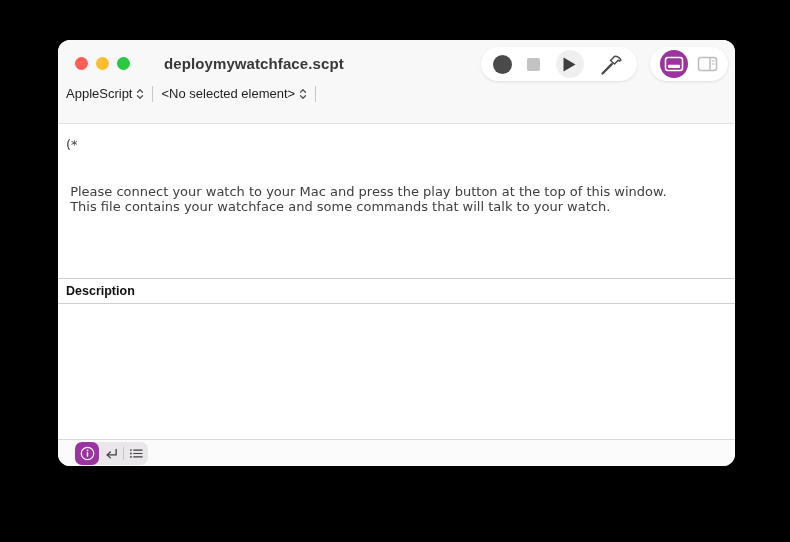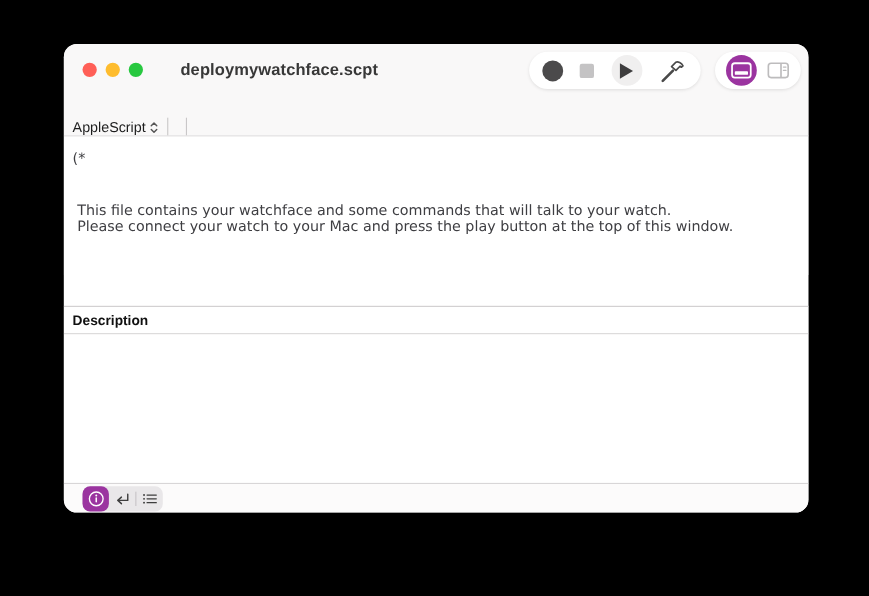--- a/index.html
+++ b/index.html
@@ -39,21 +39,21 @@
   .play-halo {
     width:28px; height:28px; border-radius:50%; background:#f0efef;
     display:flex; align-items:center; justify-content:center;
   }
   .purple-circle {
     width:28px; height:28px; border-radius:50%; background:#9B34A0;
     display:flex; align-items:center; justify-content:center;
   }
   .navbar {
     position:absolute; left:0; top:46px; height:37px; right:0;
-    display:flex; align-items:flex-end; padding-left:8px;
+    display:flex; align-items:flex-start; padding-left:8px;
   }
   .popup { display:flex; align-items:center; gap:4px; font-size:13px; color:#1e1e1e; }
   .nav-sep { width:1px; height:16px; background:#c9c7c8; margin:0 8px; }
   
   .editor {
     flex:0 0 126px; background:#fff; padding:13px 6px 0 8px;
     font-family:"DejaVu Sans", sans-serif; font-size:13px; color:#3e3e42;
     cursor:text;
   }
   .code-line { height:15.5px; white-space:pre; overflow:hidden; }
@@ -131,30 +131,36 @@
     </div>
 
     <div class="navbar">
       <div class="popup">
         <span>AppleScript</span>
         <svg width="8" height="12" viewBox="0 0 8 12">
           <path d="M1.5 4.3 L4 1.8 L6.5 4.3 M1.5 7.7 L4 10.2 L6.5 7.7" fill="none" stroke="#555" stroke-width="1.3" stroke-linecap="round" stroke-linejoin="round"></path>
         </svg>
       </div>
       <div class="nav-sep"></div>
+      <div class="popup">
+        <span>&lt;No selected element&gt;</span>
+        <svg width="8" height="12" viewBox="0 0 8 12">
+          <path d="M1.5 4.3 L4 1.8 L6.5 4.3 M1.5 7.7 L4 10.2 L6.5 7.7" fill="none" stroke="#555" stroke-width="1.3" stroke-linecap="round" stroke-linejoin="round"></path>
+        </svg>
+      </div>
       <div class="nav-sep"></div>
     </div>
   </div>
 
   <div class="editor">
     <div class="code-line">(*</div>
     <div class="code-line"></div>
     <div class="code-line"></div>
+    <div class="code-line"> Please connect your watch to your Mac and press the play button at the top of this window.</div>
     <div class="code-line"> This file contains your watchface and some commands that will talk to your watch.</div>
-    <div class="code-line"> Please connect your watch to your Mac and press the play button at the top of this window.</div>
   </div>
 
   <div class="desc-header">
     <span>Description</span>
   </div>
   <div class="desc-content"></div>
 
   <div class="bottombar">
     <div class="segmented">
       <div class="seg active">

